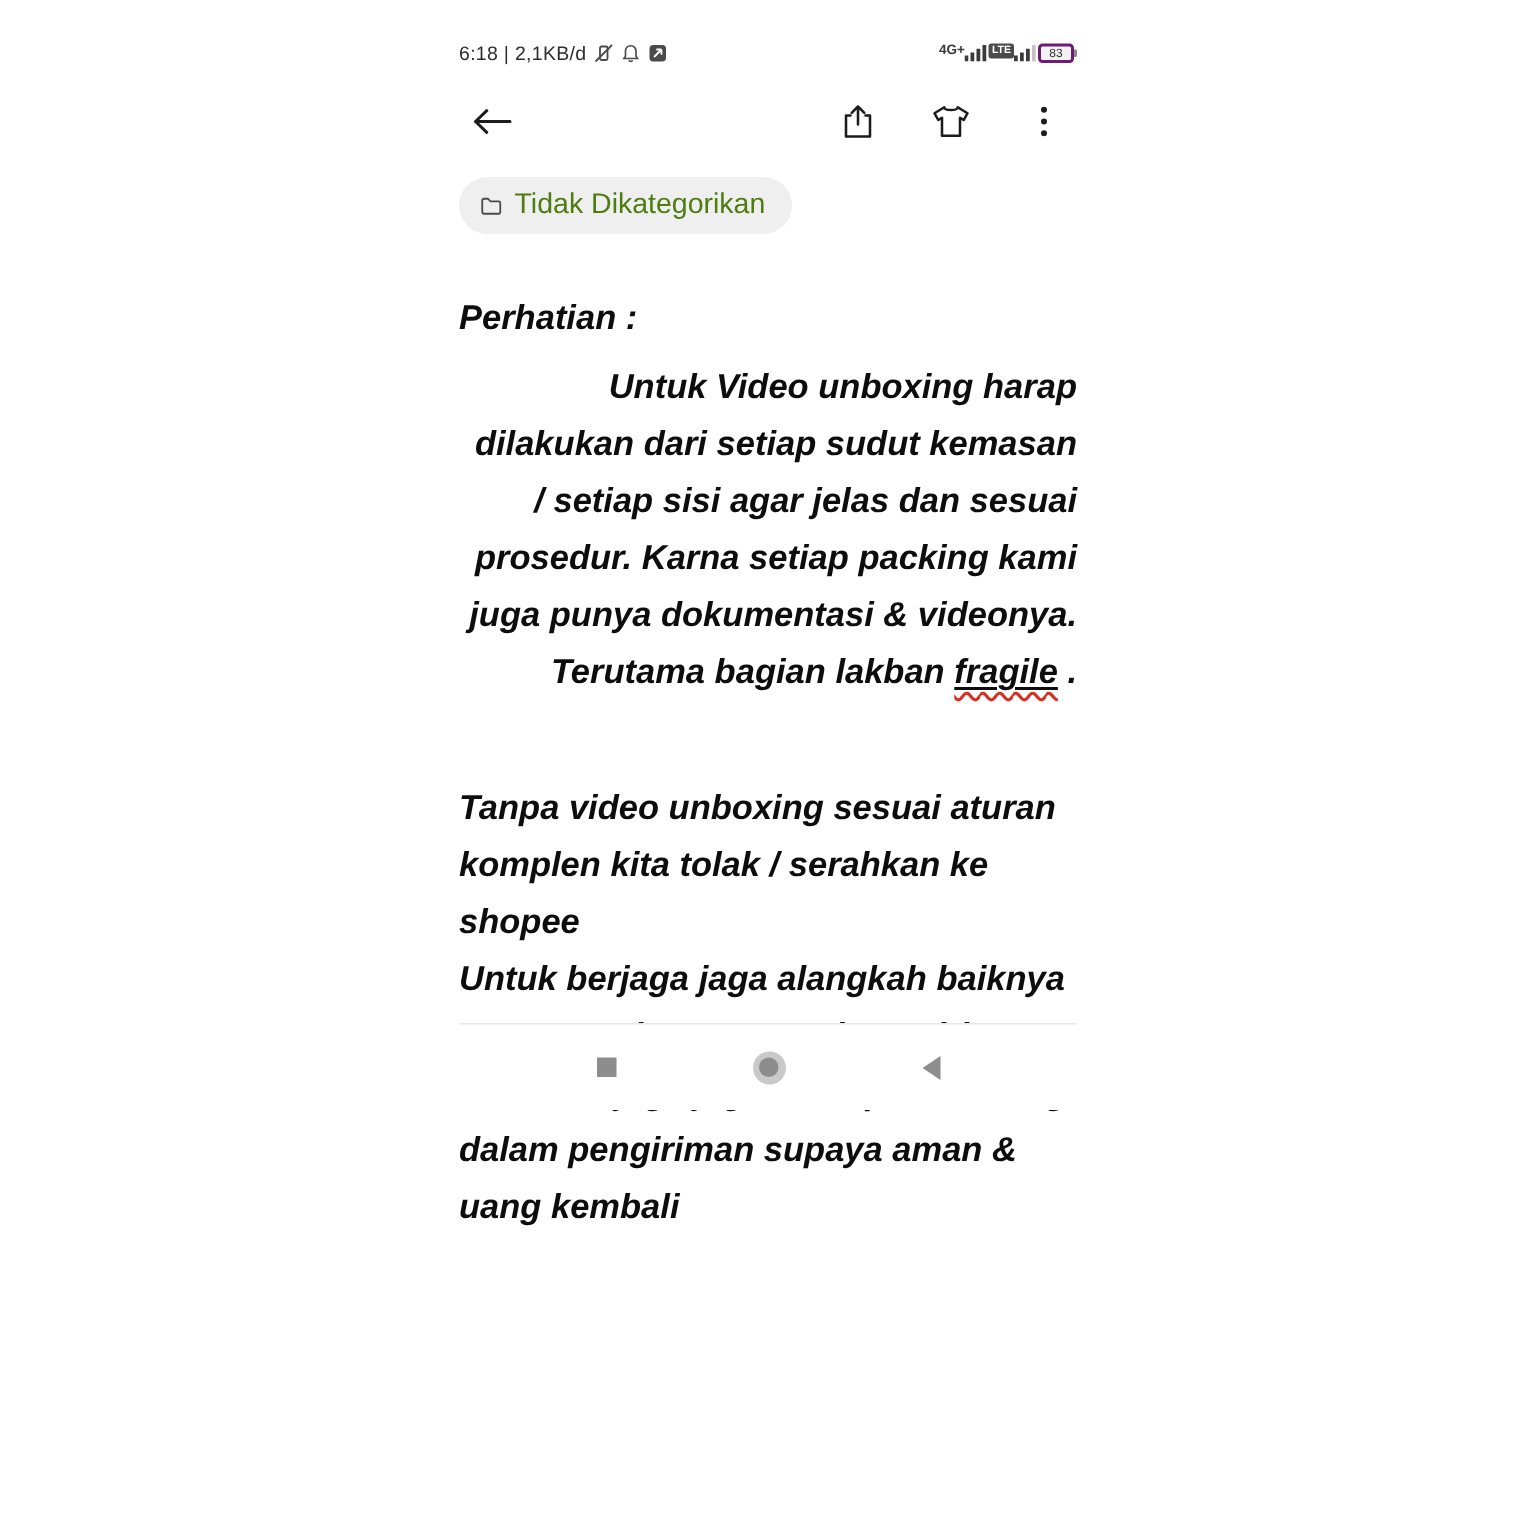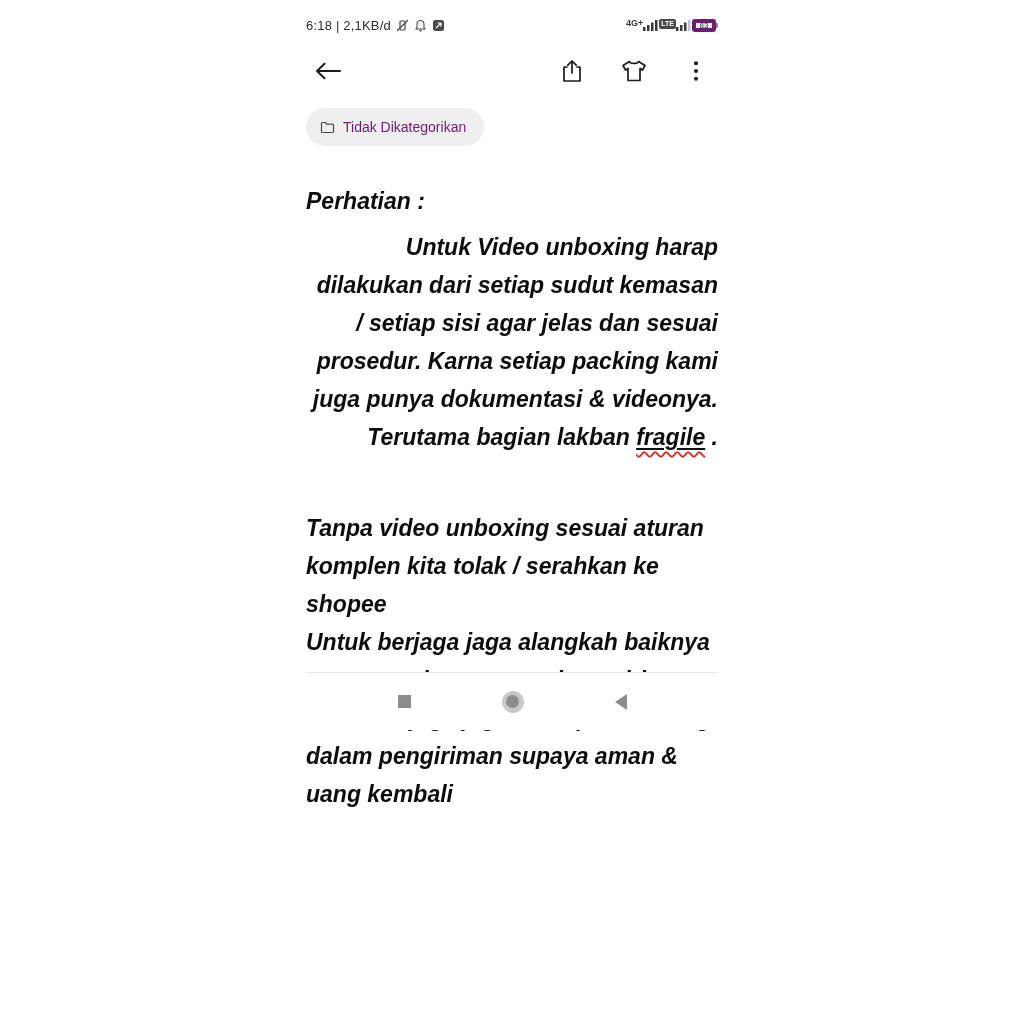--- a/index.html
+++ b/index.html
@@ -8,21 +8,21 @@
   .canvas {
     position: relative;
     width: 1024px; height: 1024px;
     background: #ffffff;
     overflow: hidden;
     margin: 0 auto;
   }
   .screen {
     position: relative;
     width: 412px; height: 728px;
-    margin: 2px auto;
+    margin: 12px auto;
   }
 
   
   .status-bar {
     padding-top: 13px;
     display: flex; align-items: center;
     font-size: 13px; color: #2f2f2f;
     height: 33px;
   }
   .status-left { display: flex; align-items: center; gap: 5px; }
@@ -30,21 +30,21 @@
   .status-right { margin-left: auto; display: flex; align-items: flex-start; gap: 0; }
   .net-type { font-size: 9px; font-weight: 700; color: #3a3a3a; line-height: 1; }
   .sim-badge {
     font-size: 7px; font-weight: 700; color: #fff;
     background: #4a4a4a; border-radius: 2px; padding: 1.5px 2px; line-height: 1;
   }
   .battery {
     display: flex; align-items: center;
   }
   .battery .shell {
-    width: 24px; height: 13px; border: 4px solid #701a75; border-radius: 3px;
+    width: 24px; height: 13px; border: 2px solid #701a75; border-radius: 3px;
     display: flex; align-items: center; justify-content: center;
     font-size: 8px; color: #333; background: #f2f2f2;
   }
   .battery .nub { width: 2px; height: 5px; background: #8a8a8a; border-radius: 0 1px 1px 0; }
 
   
   .app-bar {
     margin-top: 12px; height: 48px;
     display: flex; align-items: center;
   }
@@ -54,21 +54,21 @@
     cursor: pointer;
   }
   .app-bar .right-group { margin-left: auto; display: flex; align-items: center; gap: 22px; padding-right: 2px; }
 
   
   .chip {
     margin-top: 13px;
     display: inline-flex; align-items: center; gap: 8px;
     height: 38px; padding: 0 18px 0 14px;
     background: #efefef; border-radius: 19px;
-    font-size: 14px; color: #701a75;
+    font-size: 19px; color: #4d7c0f;
     cursor: pointer;
   }
 
   
   .note-title {
     margin-top: 28px;
     font-size: 27px; font-weight: 400; color: #1f1f1f;
     letter-spacing: 0.2px;
   }
   .note-meta {

